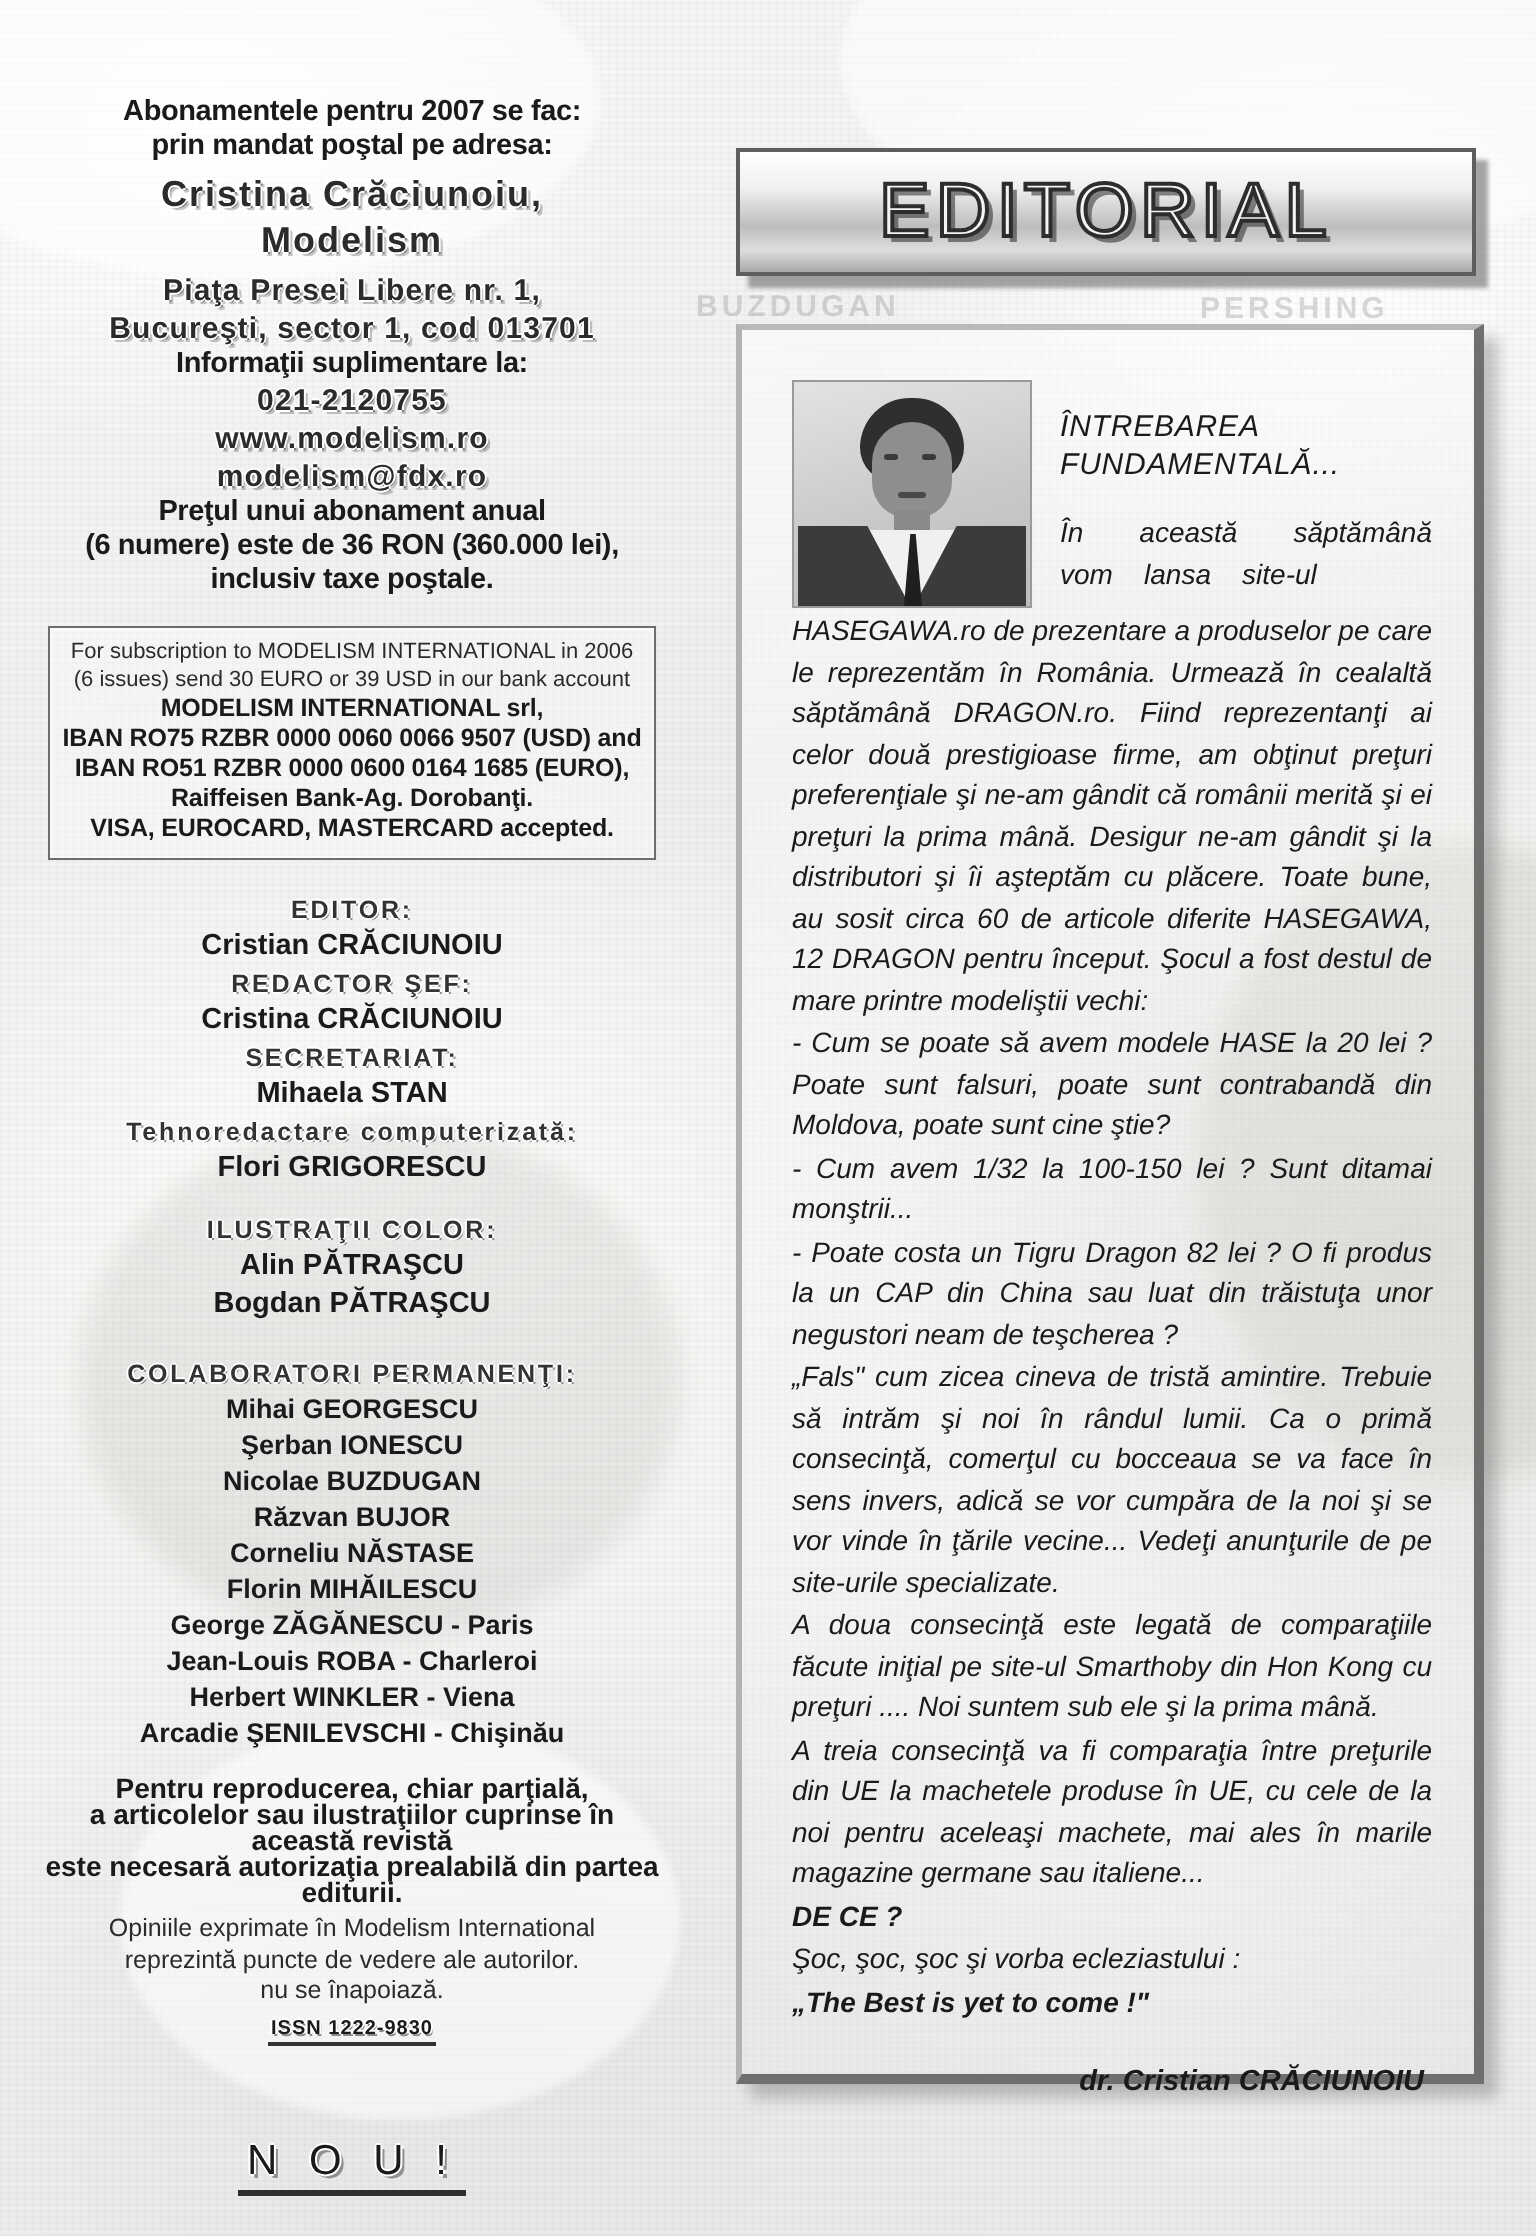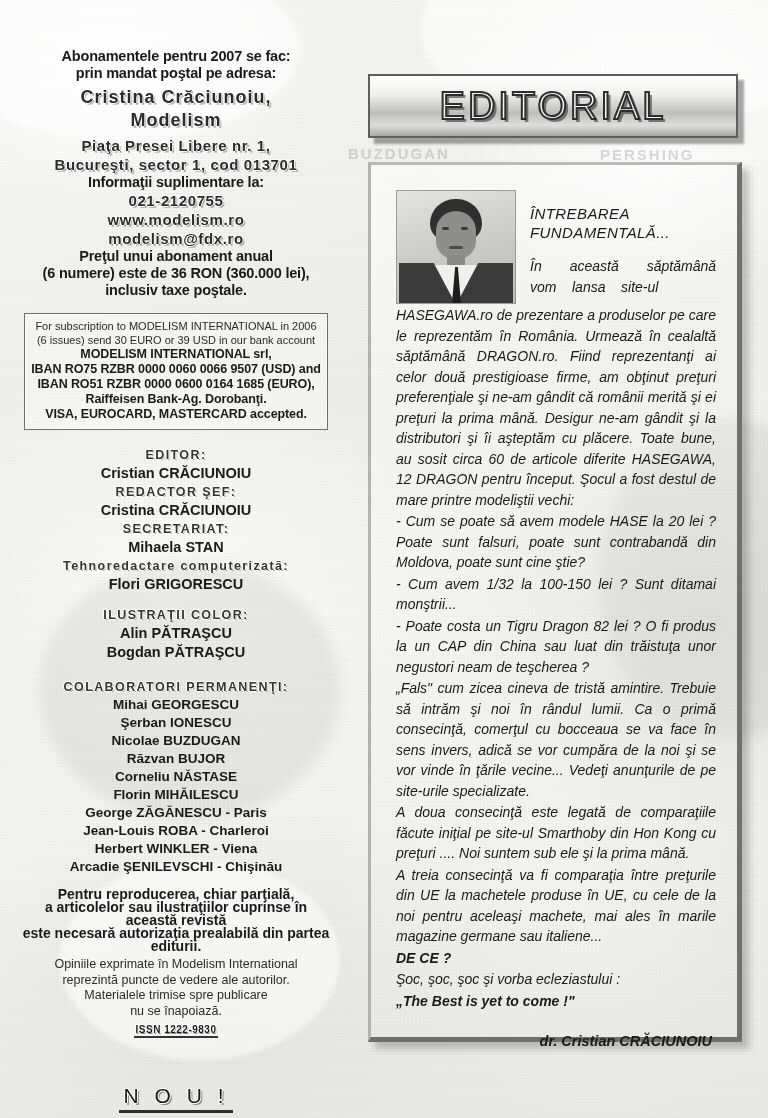--- a/index.html
+++ b/index.html
@@ -413,21 +413,20 @@
 
     <div class="spacer-12"></div>
 
     <div>
       <div class="legal-bold">Pentru reproducerea, chiar parţială,</div>
       <div class="legal-bold">a articolelor sau ilustraţiilor cuprinse în această revistă</div>
       <div class="legal-bold">este necesară autorizaţia prealabilă din partea editurii.</div>
       <div class="spacer-4"></div>
       <div class="legal-thin">Opiniile exprimate în Modelism International</div>
       <div class="legal-thin">reprezintă puncte de vedere ale autorilor.</div>
-      <div class="legal-thin">Materialele trimise spre publicare</div>
       <div class="legal-thin">nu se înapoiază.</div>
       <div class="issn">ISSN 1222-9830</div>
     </div>
 
     <div style="height:46px;"></div>
 
     <div>
       <div class="nou">N O U !</div>
       <div style="height:26px;"></div>
       <div class="shop-line">

